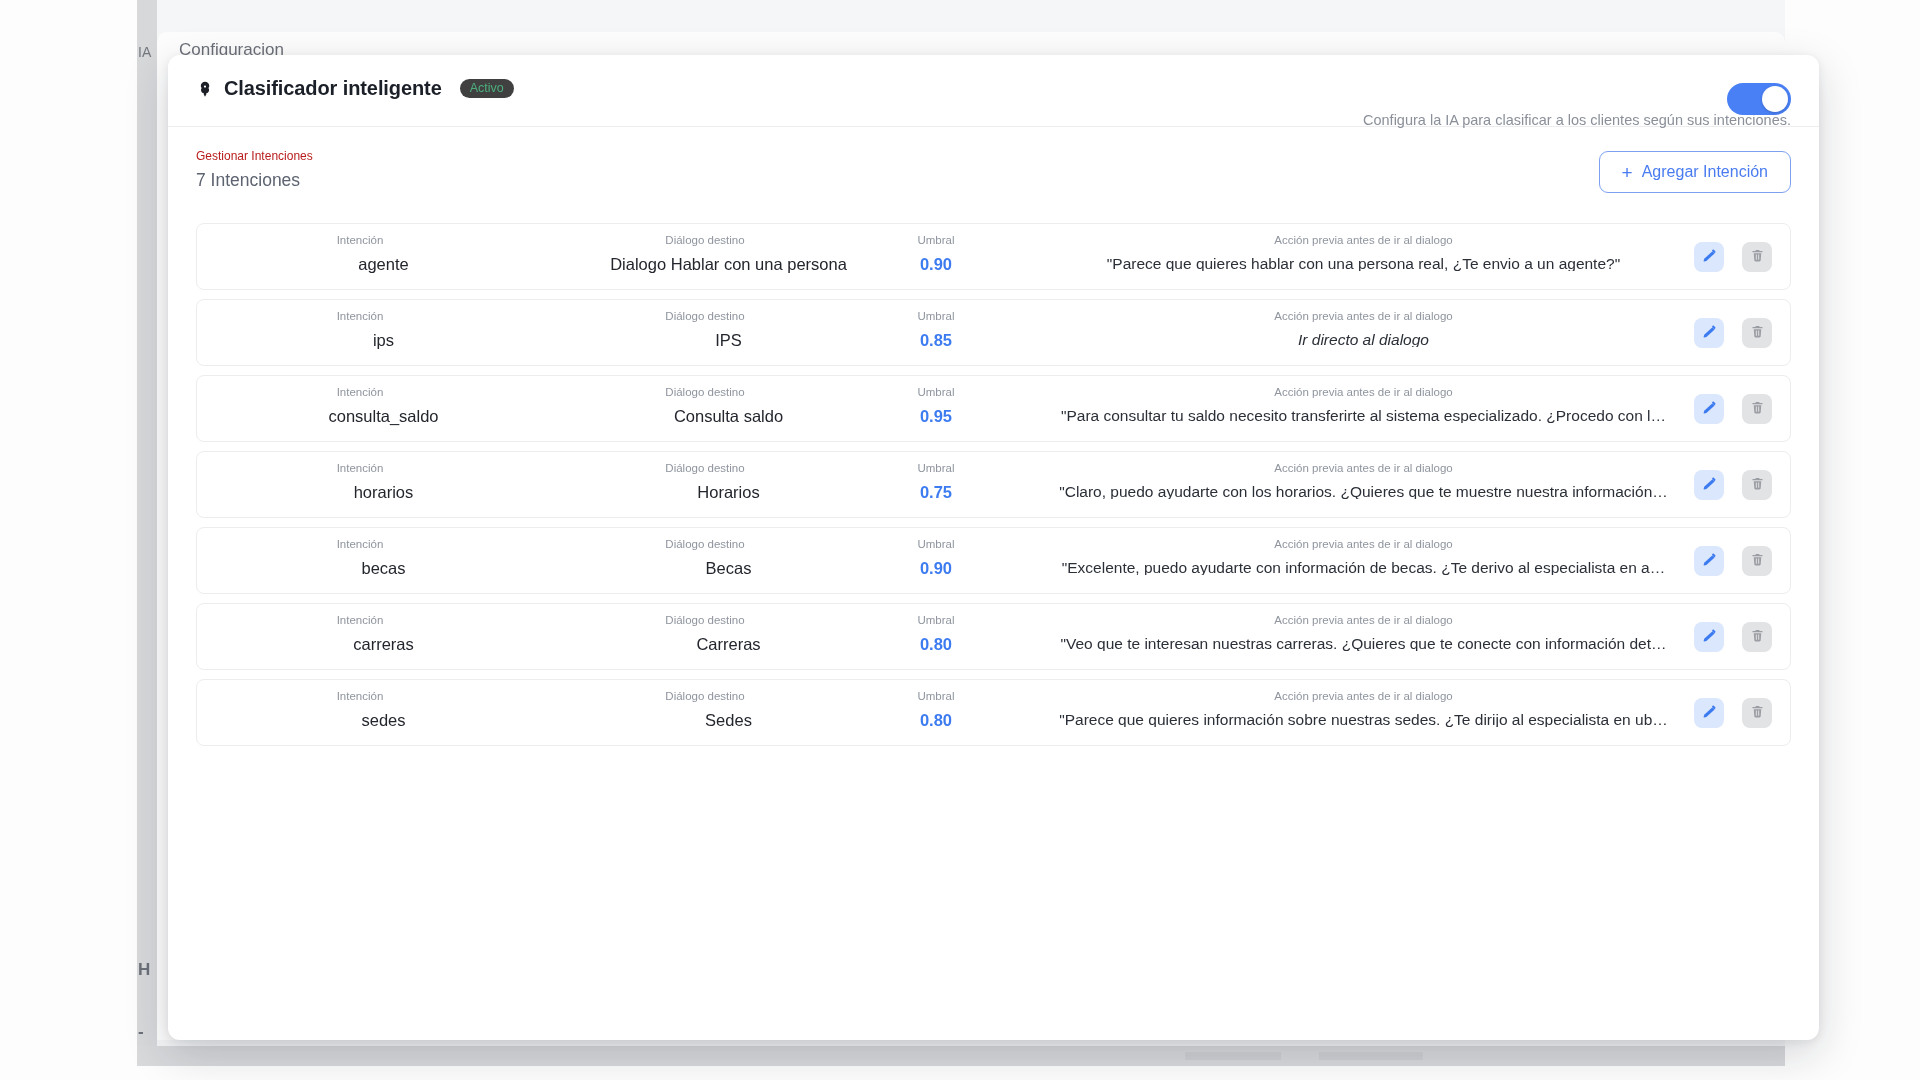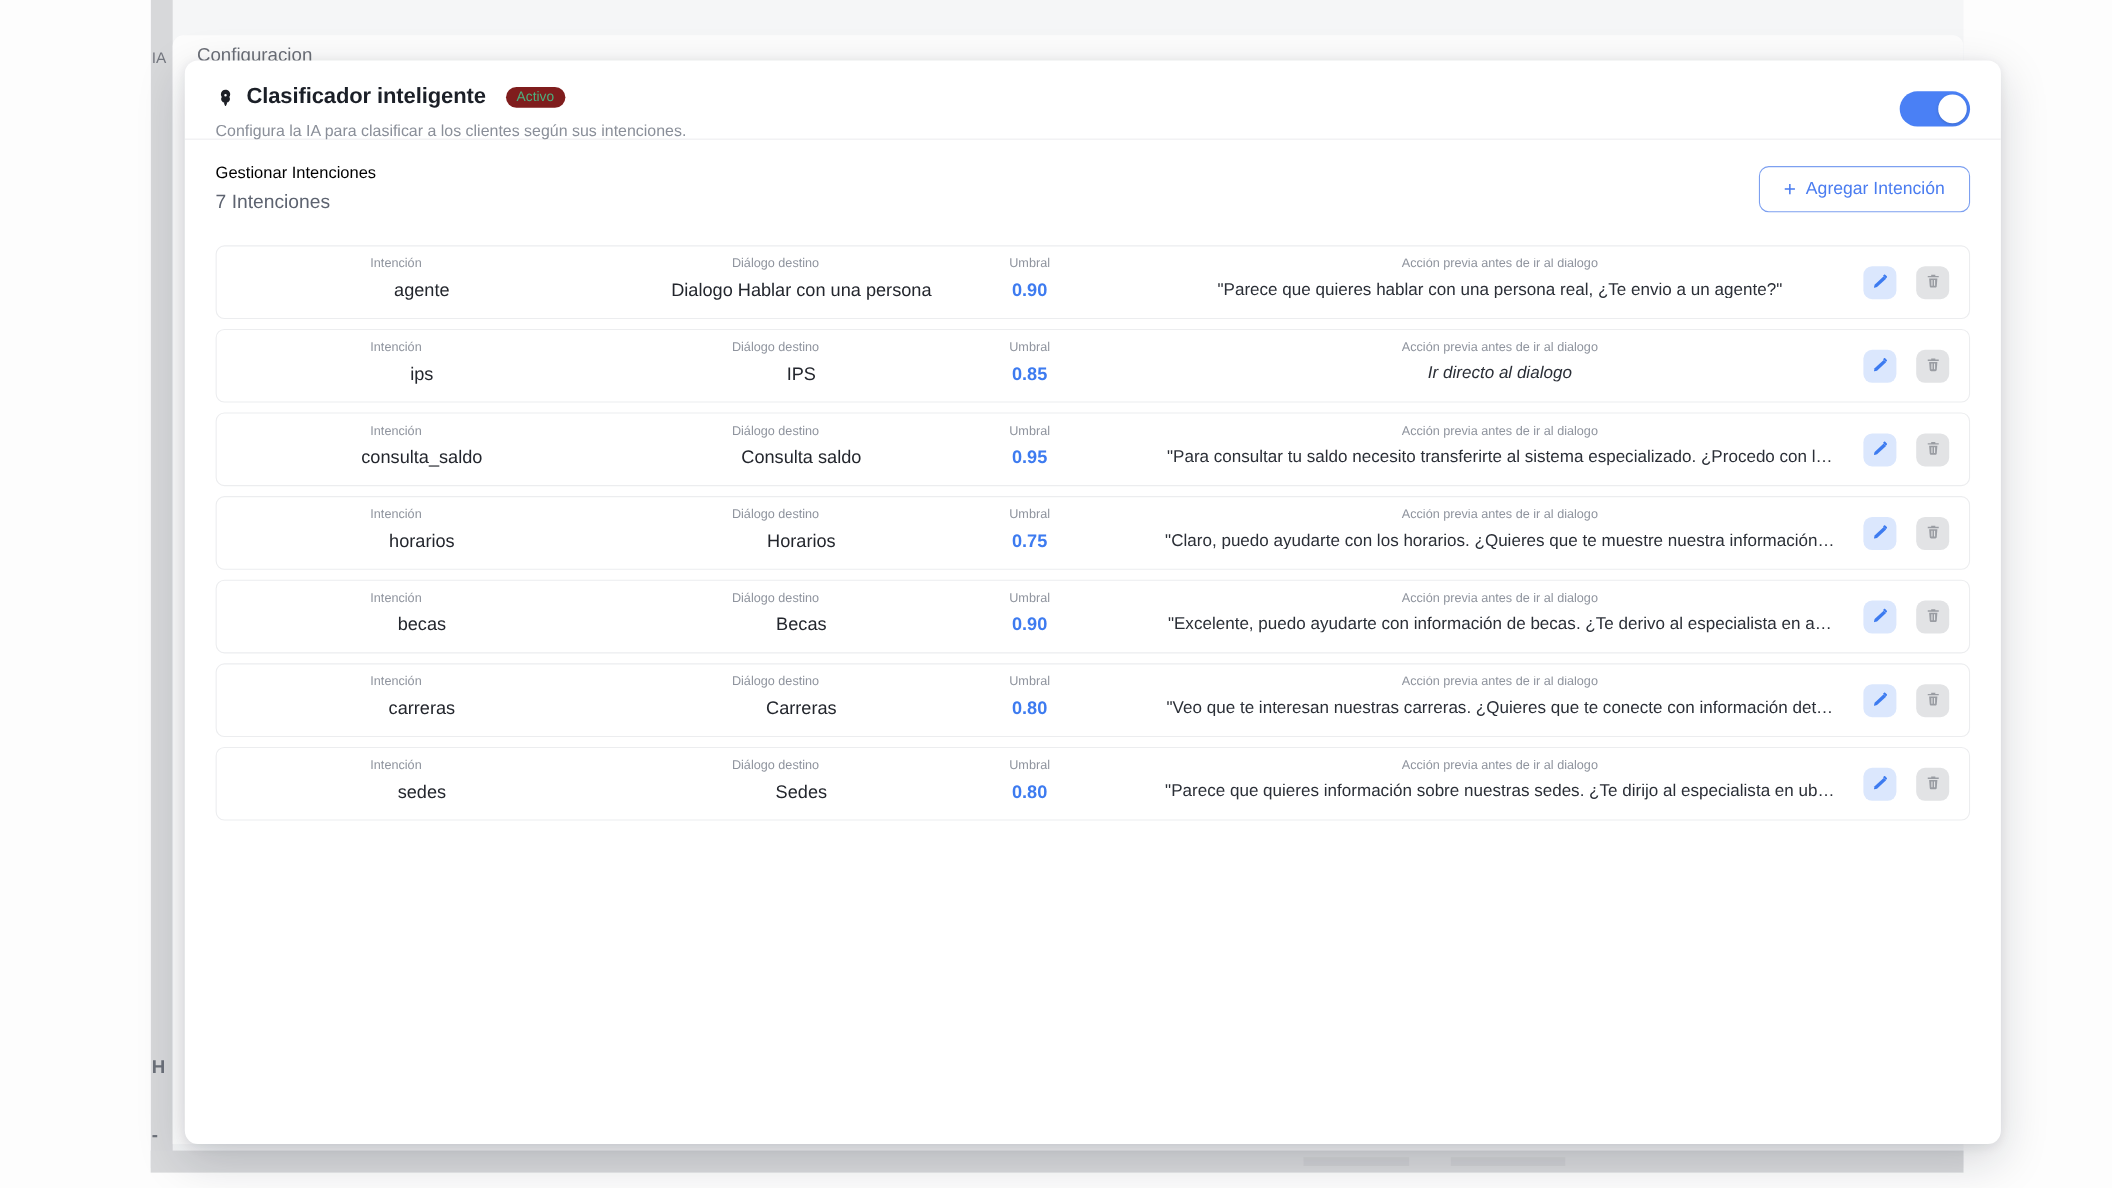--- a/index.html
+++ b/index.html
@@ -141,20 +141,21 @@
                 0 2px 10px rgba(17,24,39,0.08);
     overflow: hidden;
   }
 
   
   .modal-header {
     position: relative;
     height: 72px;
     border-bottom: 1px solid #ededf0;
     padding: 22px 28px 0 28px;
+    text-align: right;
   }
   .header-title-row {
     display: flex;
     align-items: center;
     gap: 10px;
   }
   .brain-icon {
     width: 18px;
     height: 18px;
     display: inline-flex;
@@ -165,21 +166,21 @@
   }
   .modal-title {
     font-size: 20px;
     font-weight: 700;
     color: #1b1f27;
     letter-spacing: -0.1px;
     white-space: nowrap;
   }
   .badge-activo {
     margin-left: 8px;
-    background: #7f1d1d;
+    background: #404040;
     color: #4caf7d;
     font-size: 12.5px;
     padding: 3px 10px 4px 10px;
     border-radius: 11px;
     white-space: nowrap;
     line-height: 1;
   }
   .modal-subtitle {
     margin-top: 12px;
     font-size: 14.5px;
@@ -210,22 +211,22 @@
   
   .modal-body {
     padding: 22px 28px 0 28px;
   }
 
   .manage-bar {
     position: relative;
     height: 62px;
   }
   .manage-title {
-    font-size: 15px;
-    color: #000000;
+    font-size: 12px;
+    color: #b91c1c;
     white-space: nowrap;
   }
   .manage-count {
     margin-top: 7px;
     font-size: 17.5px;
     color: #5d6370;
     white-space: nowrap;
   }
   .btn-add {
     position: absolute;

